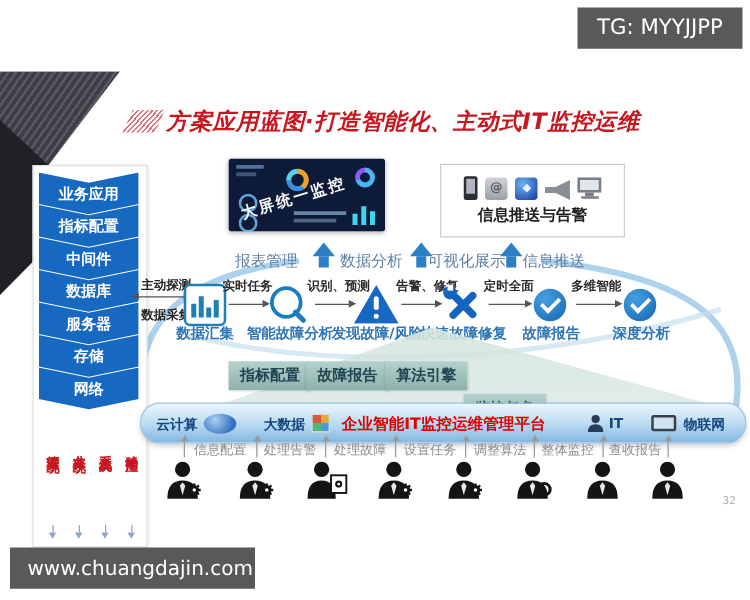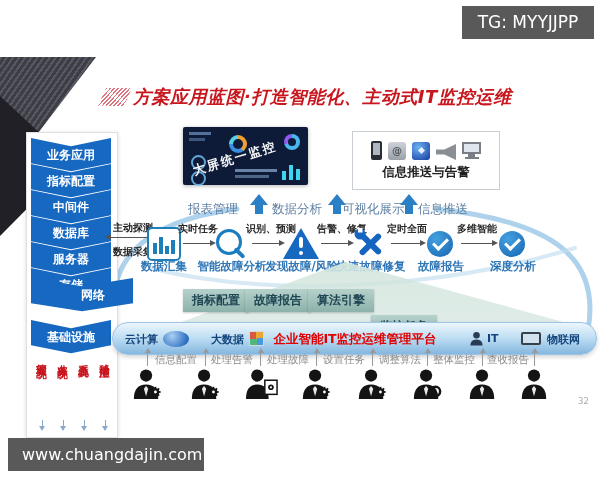--- a/index.html
+++ b/index.html
@@ -107,22 +107,21 @@
     <path d="M150,268 C260,296 430,292 575,248" fill="none" stroke="#c2ddf0" stroke-width="4" stroke-linecap="round" opacity="0.65"></path>
   </svg>
 
   <div class="abs panel" style="left:26px;top:132px;width:90px;height:304px;"></div>
   <div class="abs chev" style="top:138px;">业务应用</div>
   <div class="abs chev" style="top:164px;">指标配置</div>
   <div class="abs chev" style="top:190px;">中间件</div>
   <div class="abs chev" style="top:216px;">数据库</div>
   <div class="abs chev" style="top:242px;">服务器</div>
   <div class="abs chev" style="top:268px;">存储</div>
-  <div class="abs chev" style="top:278px;padding-left:22px;">网络</div>
-  <div class="abs chev" style="top:320px;">基础设施</div>
+  <div class="abs chev" style="top:294px;">网络</div>
 
   <div class="abs vtxt" style="left:34px;top:356px;">管理系统</div>
   <div class="abs vtxt" style="left:55px;top:356px;">业务系统</div>
   <div class="abs vtxt" style="left:76px;top:356px;">系统工具</div>
   <div class="abs vtxt" style="left:97px;top:356px;">移动应用</div>
   <div class="abs" style="left:39px;top:420px;">
       <div class="dn-stem"></div>
       <div class="dn-arrow"></div>
     </div>
   <div class="abs" style="left:60px;top:420px;">

